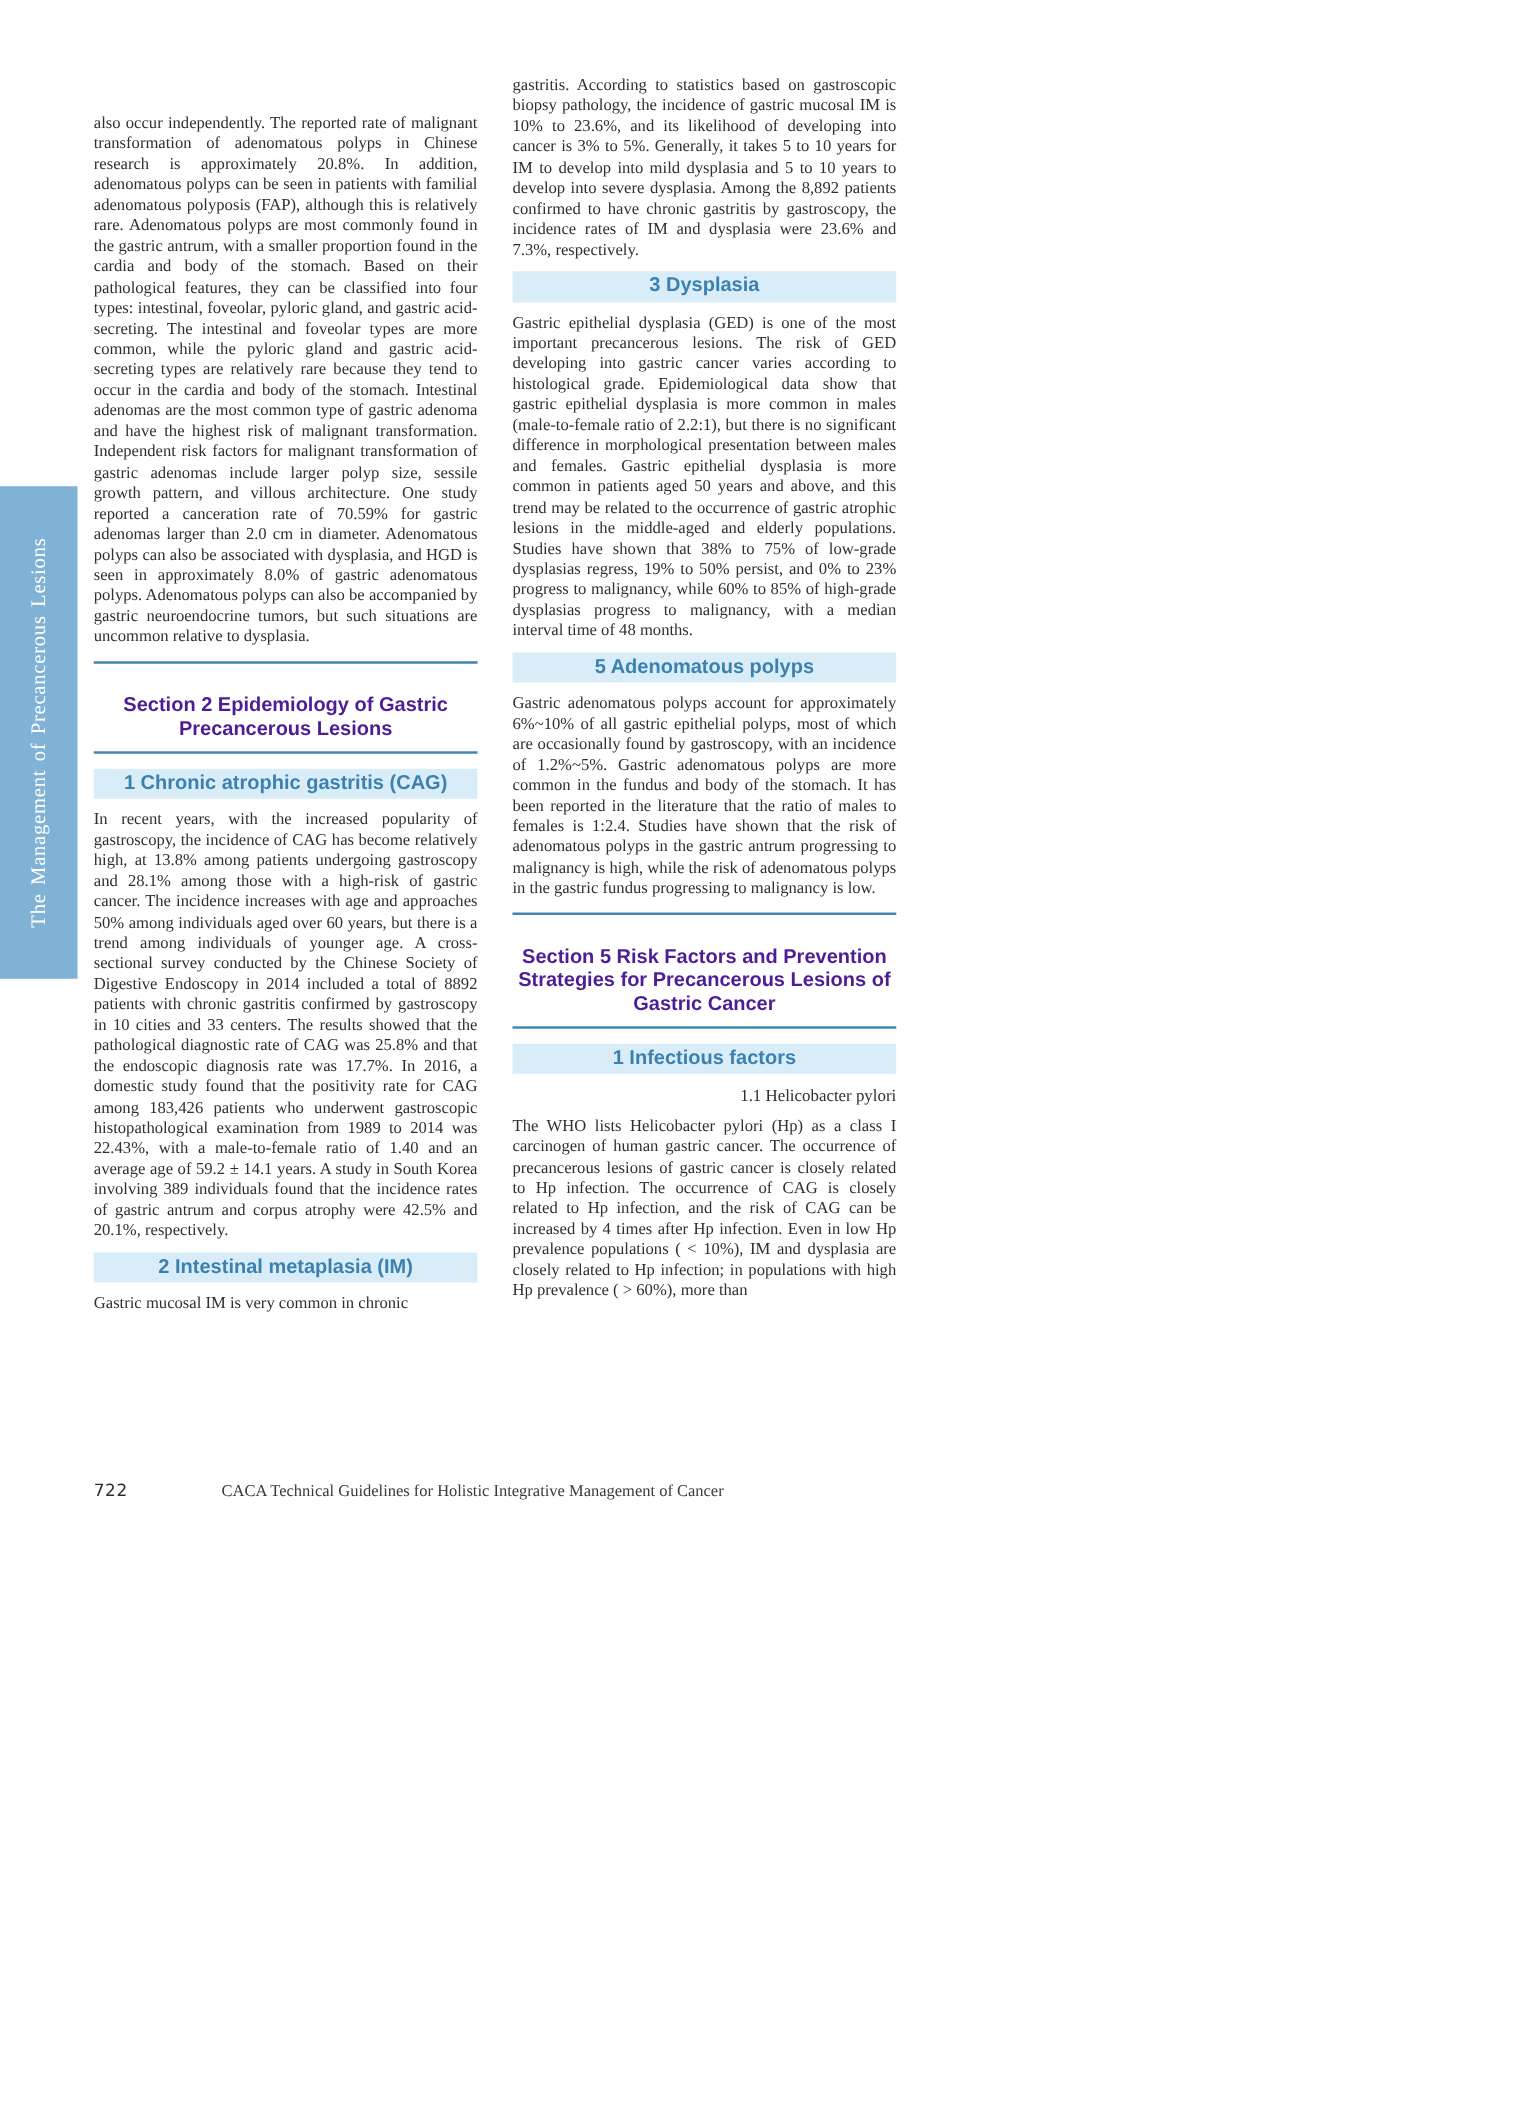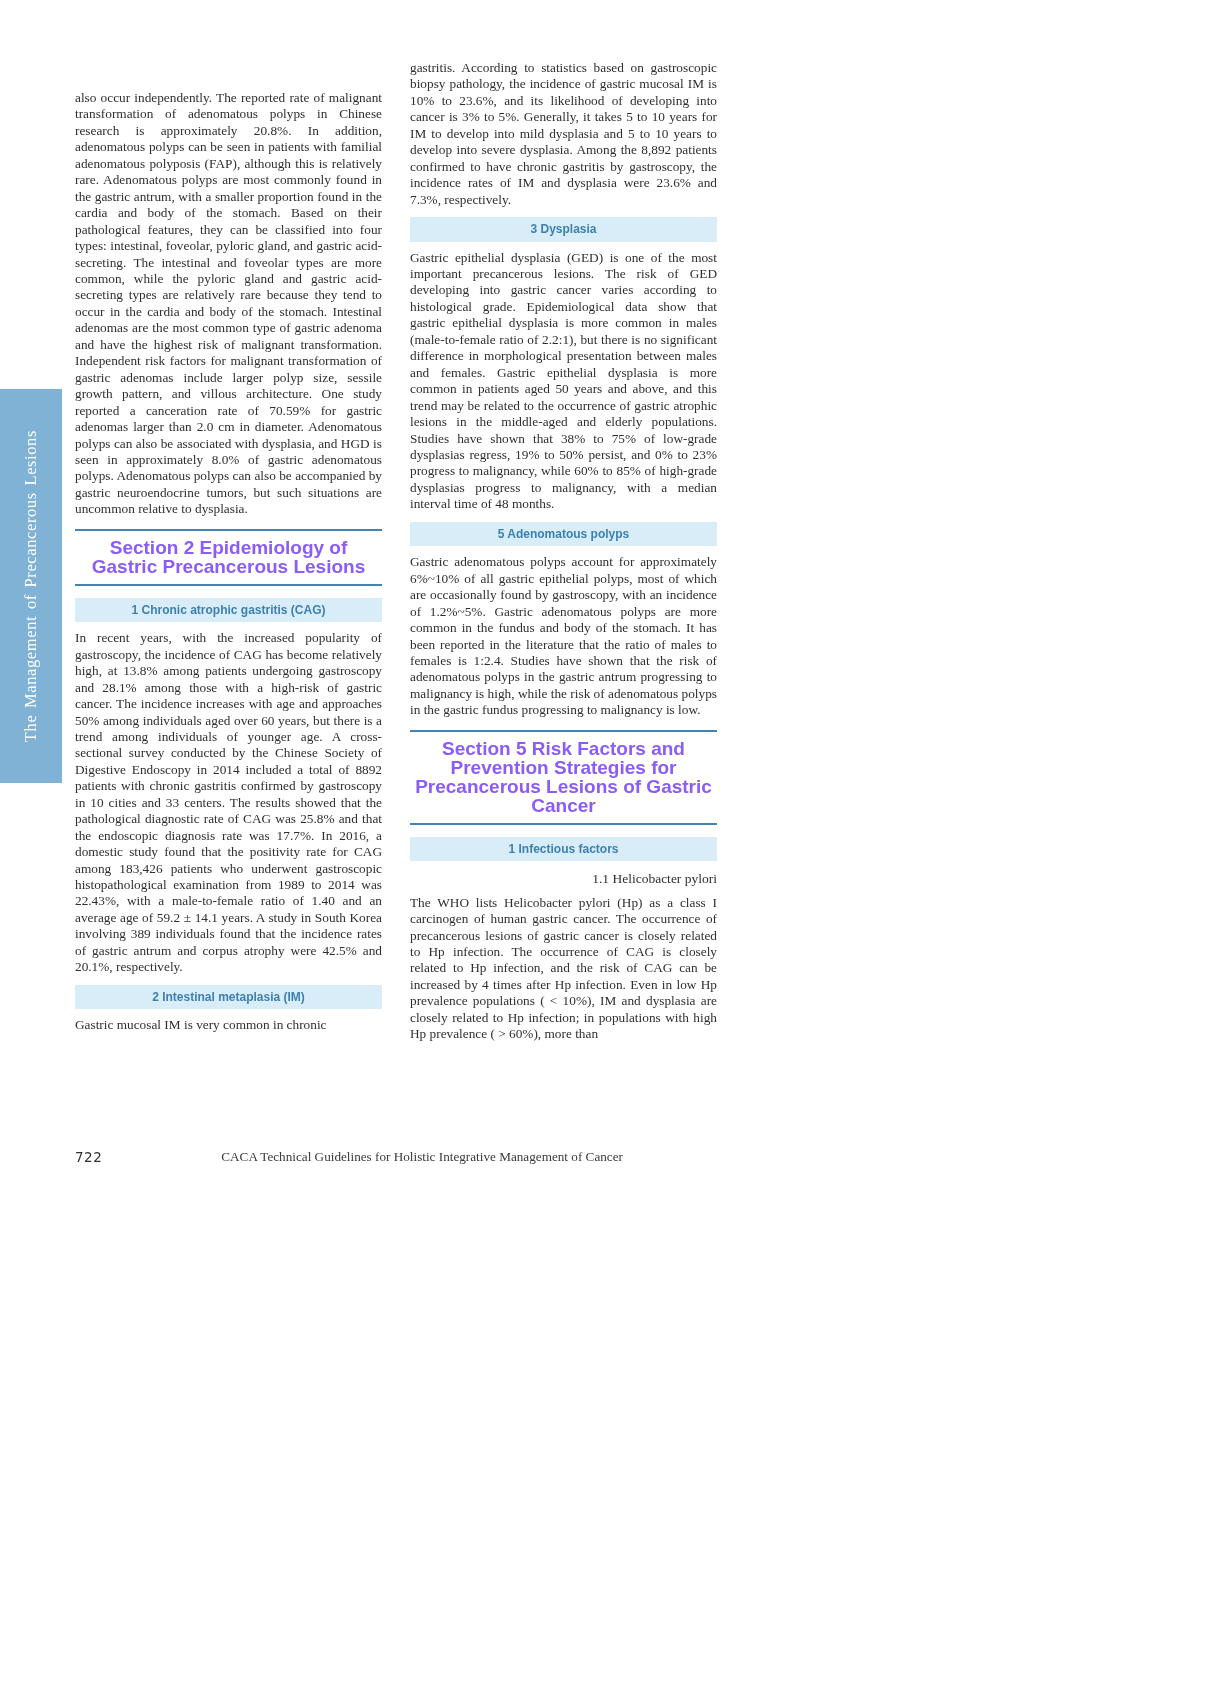--- a/index.html
+++ b/index.html
@@ -45,56 +45,55 @@
     text-align: justify;
   }
   .col-left  { left: 75px; margin-top: 30px; }
   .col-right { left: 410px; }
   .para { margin: 0 0 3px 0; }
   
   .section-heading {
     border-top: 2px solid #4285b3;
     border-bottom: 2px solid #4285b3;
     margin: 11px 0 12px 0;
-    padding: 7px 4px 8px 4px;
+    padding: 24px 4px 8px 4px;
     text-align: center;
     font-family: "Liberation Sans", sans-serif;
     font-weight: bold;
-    font-size: 19px;
+    font-size: 16px;
     line-height: 19px;
-    color: #8b5cf6;
+    color: #4c1d95;
   }
   
   .subheading-band {
     background: #d9edf8;
     margin: 9px 0 8px 0;
     padding: 4px 2px;
     text-align: center;
     font-family: "Liberation Sans", sans-serif;
     font-weight: bold;
-    font-size: 12px;
+    font-size: 16px;
     color: #3c80b0;
   }
   
   .subsub-heading {
     margin: 10px 0 7px 0;
     text-align: right;
     font-size: 13.5px;
   }
   
   .footer {
     position: absolute;
     left: 75px;
-    top: 1149px;
+    top: 1185px;
     width: 800px;
     display: flex;
     align-items: center;
     font-size: 13px;
     color: #3a3a3a;
-    gap: 44px;
   }
   .footer .page-num {
     font-family: "DejaVu Sans", sans-serif;
     font-size: 13.5px;
     color: #2f2f2f;
     margin-right: 30px;
     letter-spacing: 0.5px;
   }
   .footer .footer-title {
     font-family: "Liberation Serif", serif;

